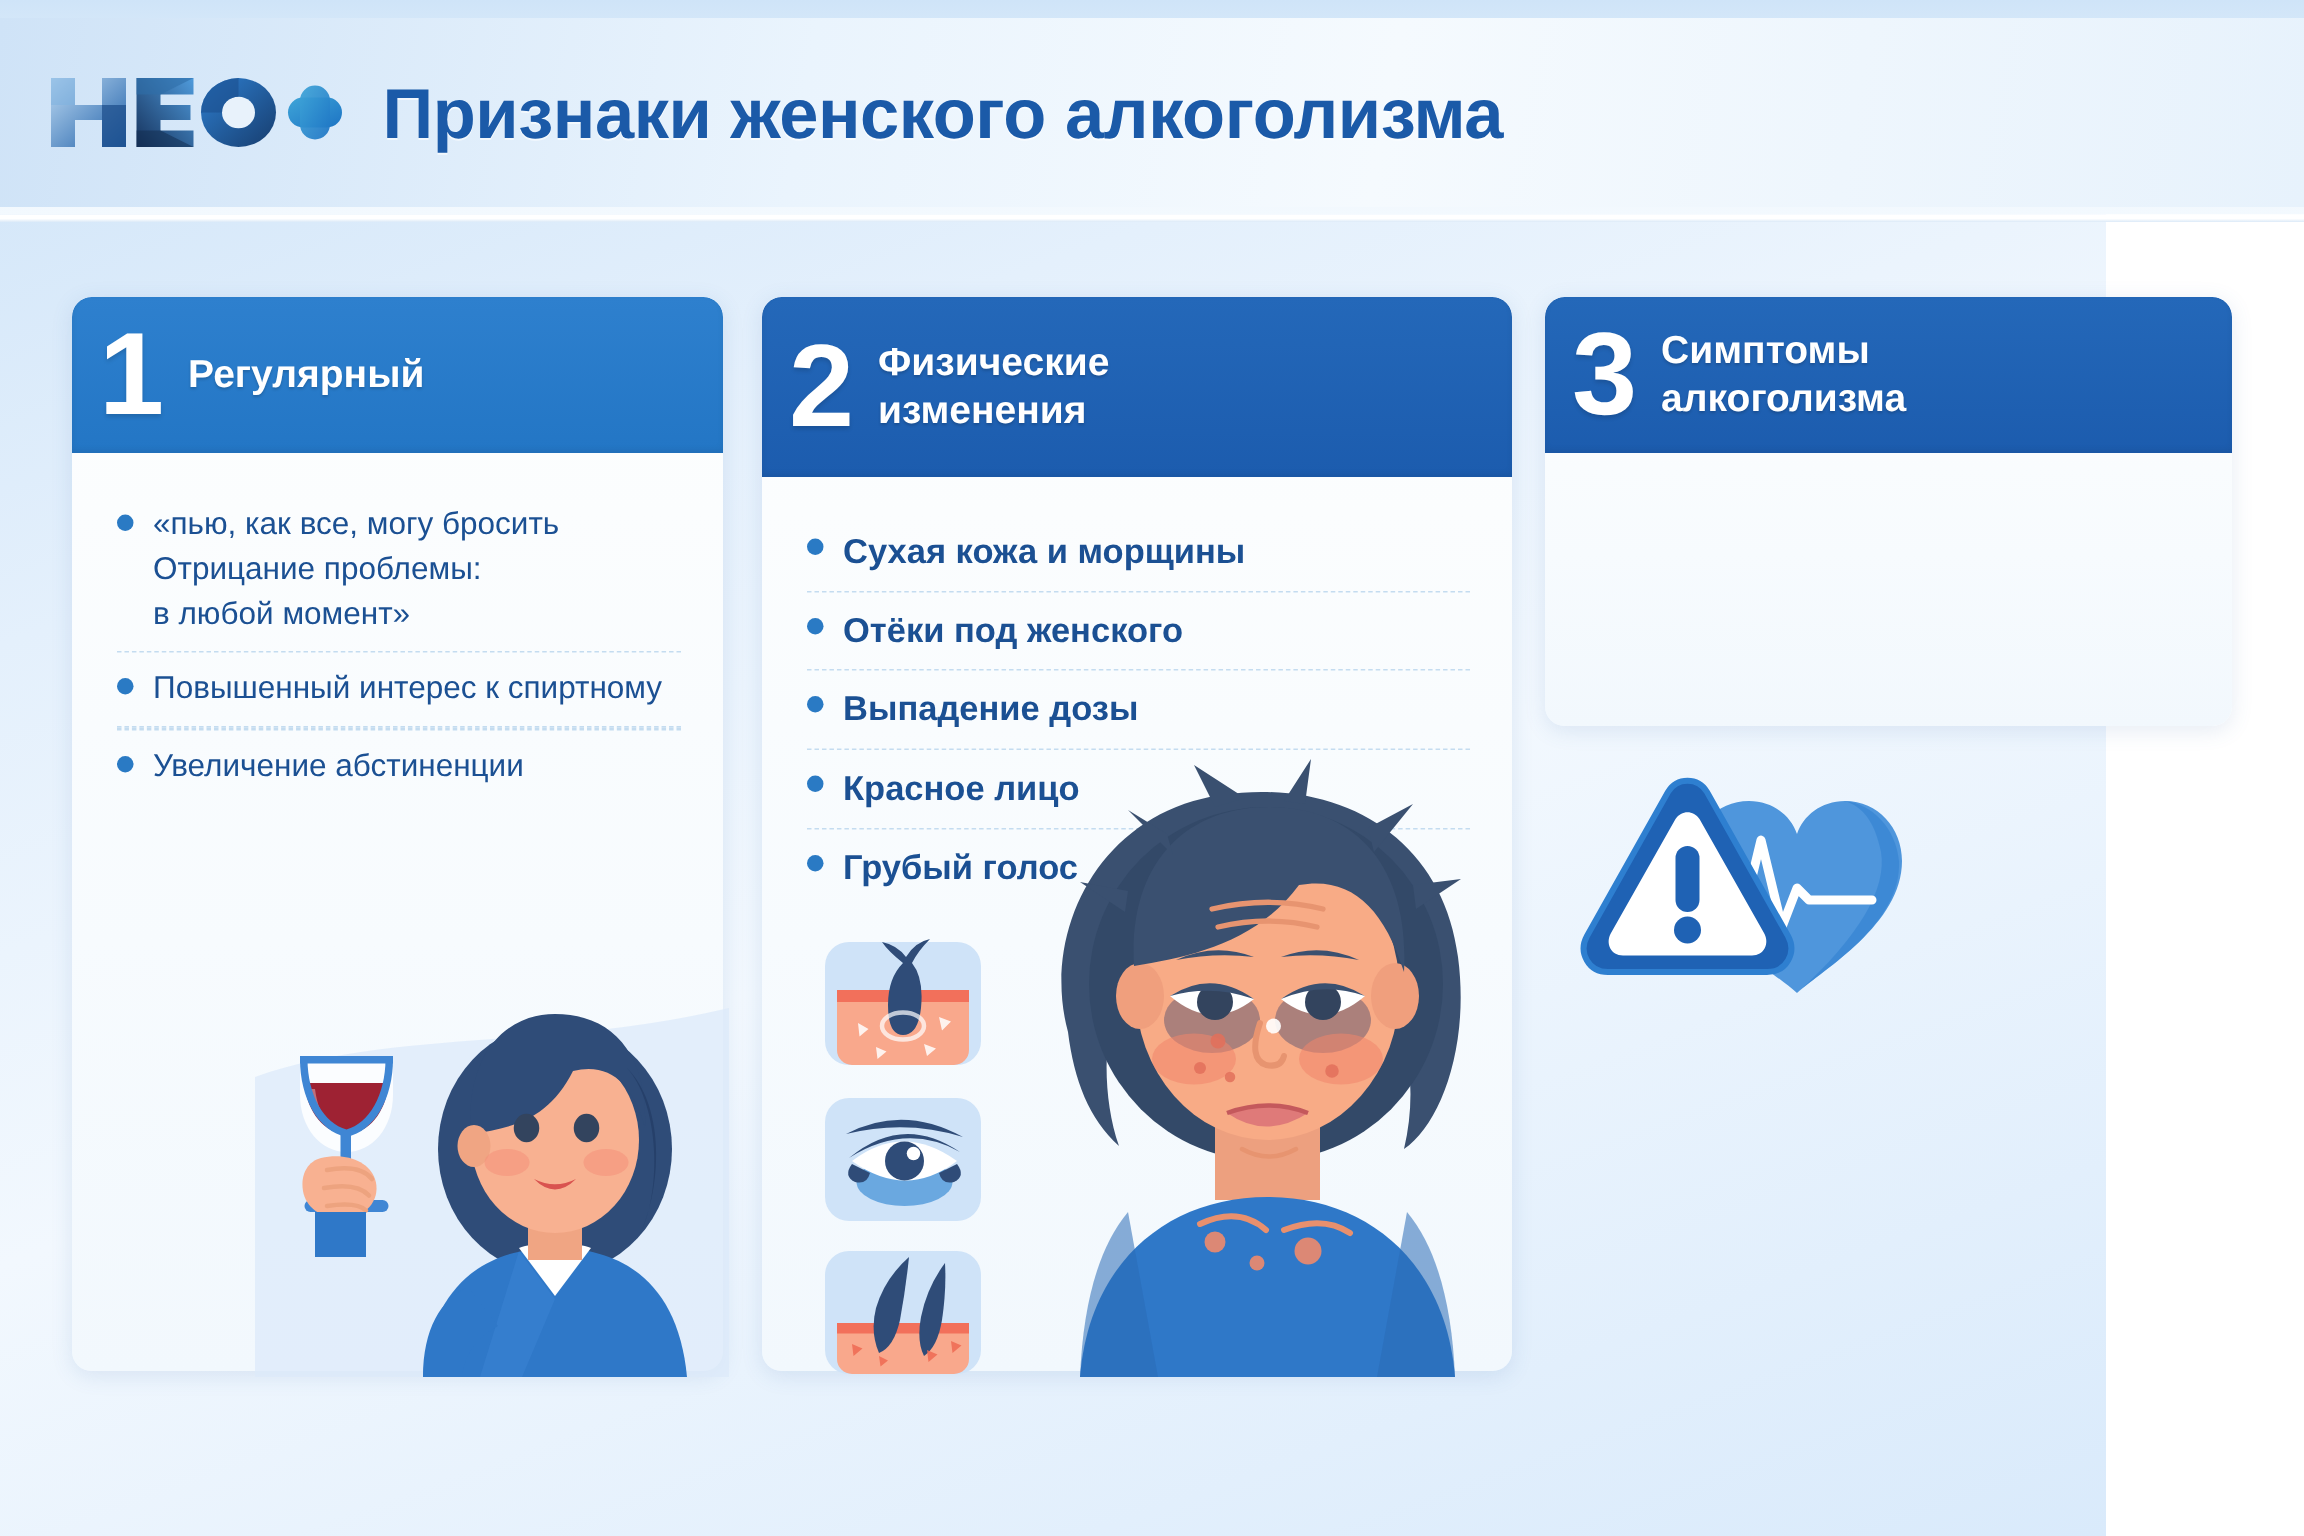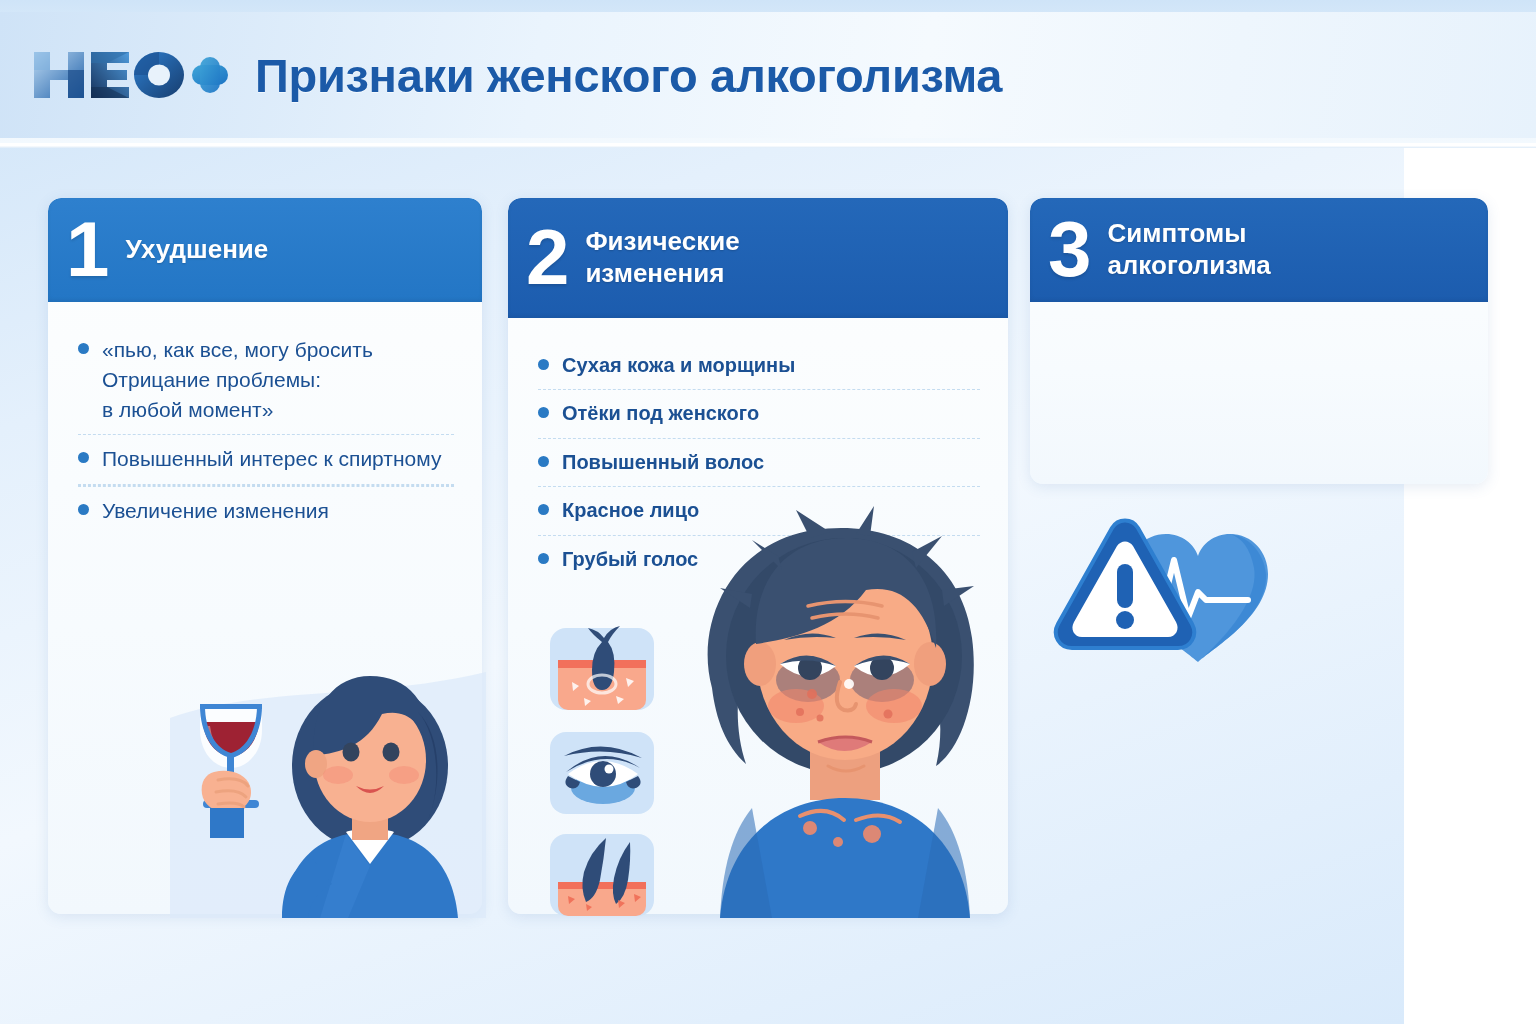--- a/index.html
+++ b/index.html
@@ -115,21 +115,21 @@
     color: #1b5093;
     font-size: 21px;
     line-height: 1.42;
   }
   .bullet-text .ln { display: block; }
   .divider {
     height: 0;
     border-top: 1px dashed #c4dcf0;
     margin: 0 8px 0 10px;
   }
-  .c2 .bullet-text { font-weight: bold; font-size: 20px; }
+  .c2 .bullet-text { font-weight: bold; font-size: 23px; }
 
   
   #card-1 { left: 48px;  top: 198px; width: 434px; height: 716px; }
   #card-1 .card-head { height: 104px; background: linear-gradient(180deg,#2e80ce 0%, #2376c5 100%); }
   #card-2 { left: 508px; top: 198px; width: 500px; height: 716px; }
   #card-2 .card-head { height: 120px; background: linear-gradient(180deg,#2468b9 0%, #1c5cae 100%); }
   #card-3 { left: 1030px; top: 198px; width: 458px; height: 286px; }
   #card-3 .card-head { height: 104px; background: linear-gradient(180deg,#2468b9 0%, #1c5cae 100%); }
 
   
@@ -187,21 +187,21 @@
 
       <div class="page-title">Признаки женского алкоголизма</div>
     </div>
     <div class="header-rule"></div>
   </div>
 
   <div class="card c1" id="card-1">
     <div class="card-head">
       <div class="card-num">1</div>
       <div class="card-title">
-        <span>Ухудшение</span>
+        <span>Регулярный</span>
       </div>
     </div>
     <div class="card-body">
 
       <div class="bullet-row">
         <div class="dot"></div>
         <div class="bullet-text">
           <span class="ln">«пью, как все, могу бросить</span>
           <span class="ln">Отрицание проблемы:</span>
           <span class="ln">в любой момент»</span>
@@ -217,21 +217,21 @@
       </div>
       <div class="divider"></div>
 
       <div class="divider"></div>
 
       <div class="divider"></div>
 
       <div class="bullet-row">
         <div class="dot"></div>
         <div class="bullet-text">
-          <span class="ln">Увеличение изменения</span>
+          <span class="ln">Увеличение абстиненции</span>
         </div>
       </div>
     </div>
   </div>
 
   <div class="card c2" id="card-2">
     <div class="card-head">
       <div class="card-num">2</div>
       <div class="card-title">
         <span>Физические</span>
@@ -252,21 +252,21 @@
         <div class="dot"></div>
         <div class="bullet-text">
           <span class="ln">Отёки под женского</span>
         </div>
       </div>
       <div class="divider"></div>
 
       <div class="bullet-row">
         <div class="dot"></div>
         <div class="bullet-text">
-          <span class="ln">Повышенный волос</span>
+          <span class="ln">Выпадение дозы</span>
         </div>
       </div>
       <div class="divider"></div>
 
       <div class="bullet-row">
         <div class="dot"></div>
         <div class="bullet-text">
           <span class="ln">Красное лицо</span>
         </div>
       </div>

